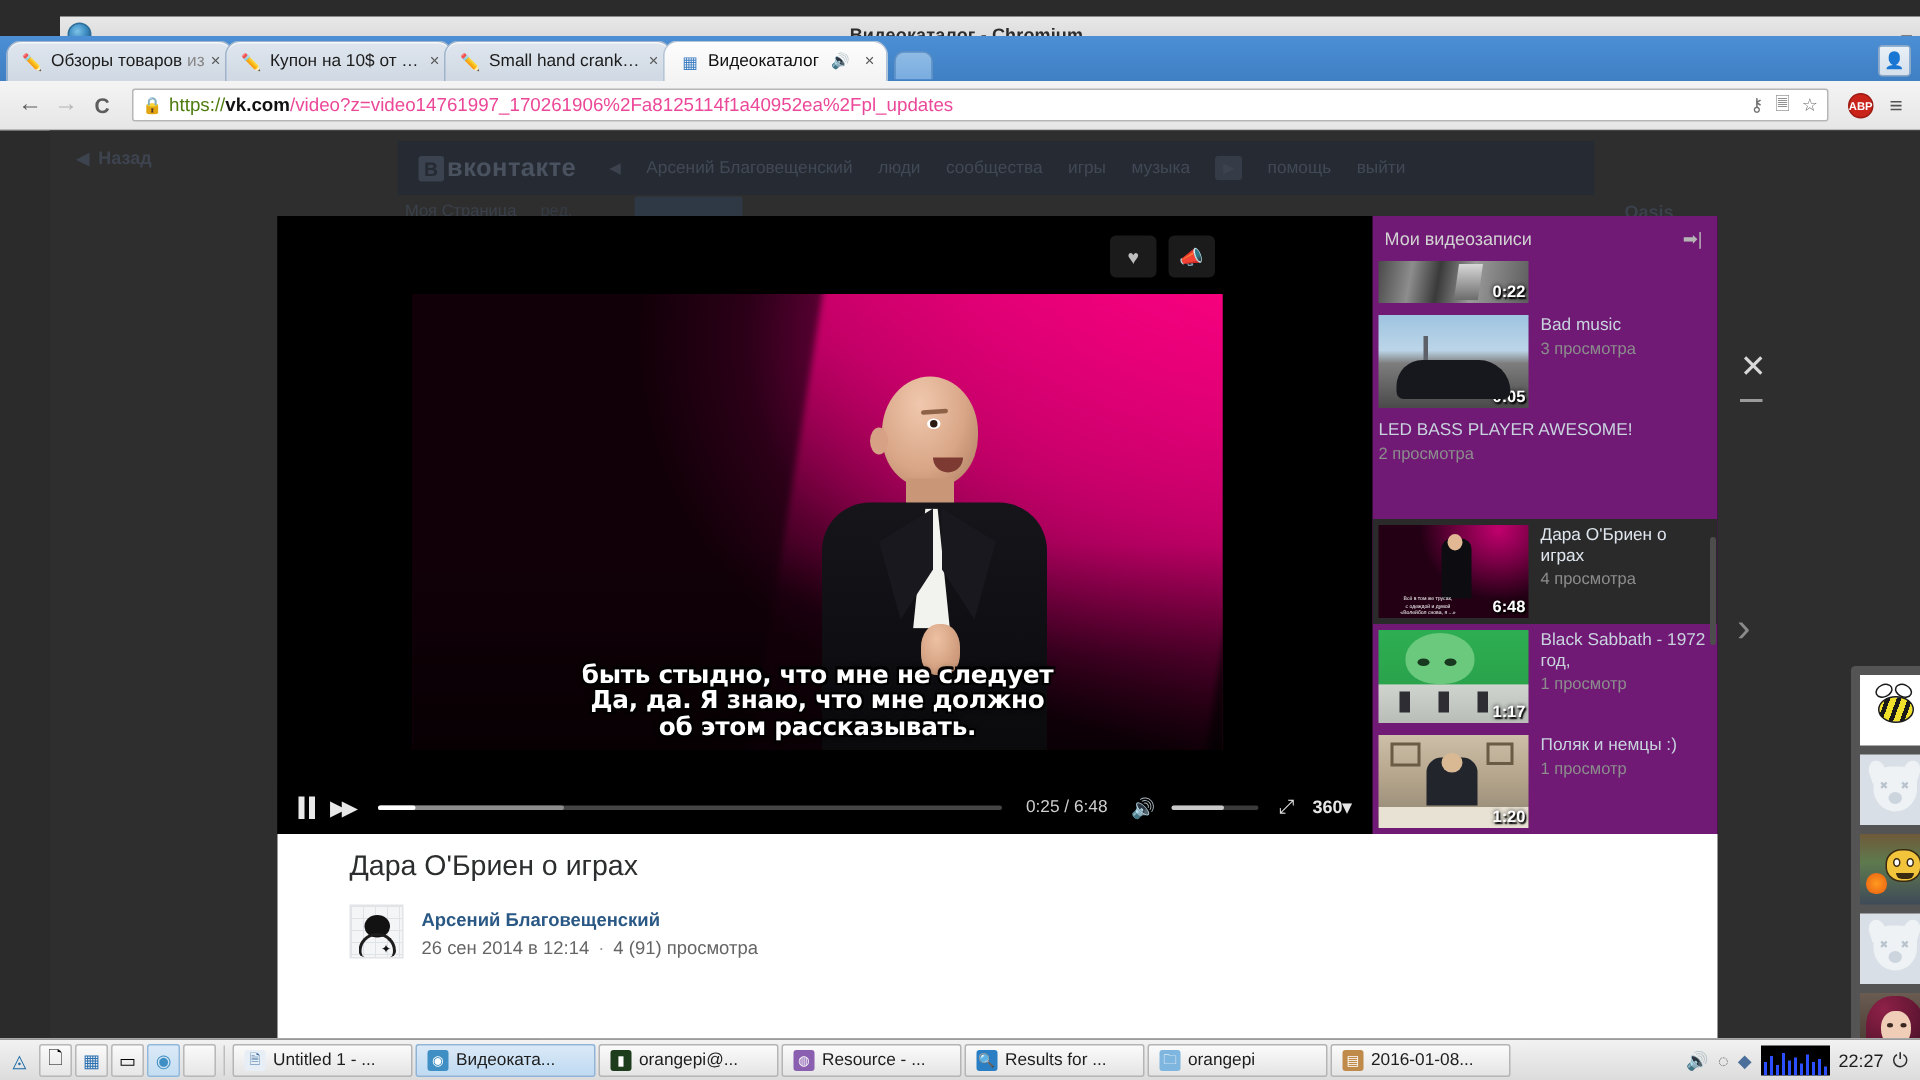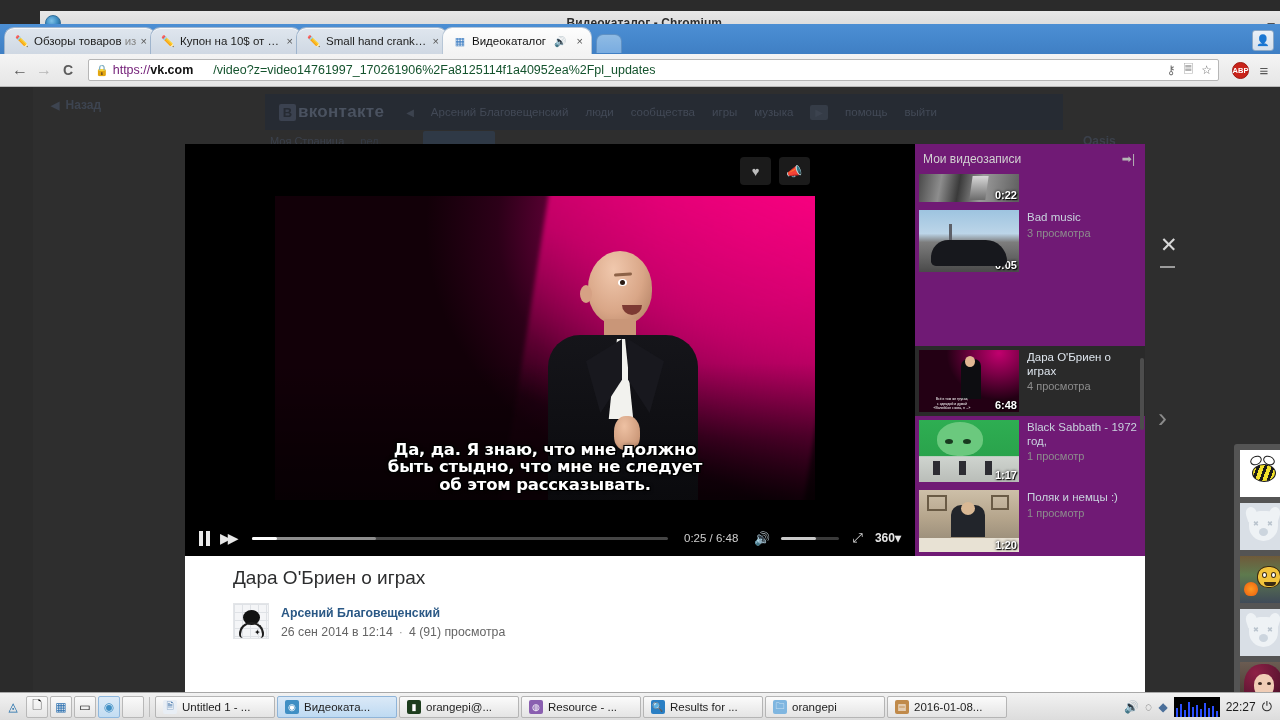--- a/index.html
+++ b/index.html
@@ -75,23 +75,23 @@
     display:flex; align-items:center; padding: 0 8px;
   }
   .navbtn { font-size:16px; color:#5c5c5c; width:24px; text-align:center; }
   .navbtn.dim { color:#b6b6b6; }
   .omnibox {
     flex:1; height:22px; margin: 0 6px 0 8px;
     background:#fff; border:1px solid #b6b6b6; border-radius:2px;
     display:flex; align-items:center; padding: 0 6px; font-size:12.5px;
   }
   .lock { color:#0a8a20; font-size:11px; margin-right:4px; }
-  .url-secure { color:#701a75; }
+  .url-secure { color:#4d7c0f; }
   .url-host { color:#111; font-weight: bold; }
-  .url-rest { color:#14532d;padding-left:20px; }
+  .url-rest { color:#ec4899; }
   .omni-icons { display:flex; align-items:center; gap:8px; margin-left:auto; color:#6e6e6e; font-size:12px; }
   .abp {
     width:17px; height:17px; border-radius:50%; background:#c9231a;
     color:#fff; font-size:7.5px; font-weight:bold; display:flex;
     align-items:center; justify-content:center; margin: 0 7px; border:1px solid #9d1a13;
   }
   .menu-btn { font-size:15px; color:#555; width:16px; text-align:center; }
 
   
   .viewport { position:absolute; left:0; top:87px; width:1280px; height:605px; background:#2d2d2d; overflow:hidden;margin-left:33px; }
@@ -455,22 +455,22 @@
               <div class="p-eyeL"></div>
               <div class="p-mouth"></div>
               <div class="p-neck"></div>
               <div class="p-body"></div>
               <div class="p-shirt"></div>
               <div class="p-lapelL"></div>
               <div class="p-lapelR"></div>
               <div class="p-hand"></div>
             </div>
             <div class="subs">
+              <div>быть стыдно, что мне не следует</div>
               <div>Да, да. Я знаю, что мне должно</div>
-              <div>быть стыдно, что мне не следует</div>
               <div>об этом рассказывать.</div>
             </div>
           </div>
 
           <div class="topbtns">
             <div class="sqbtn">♥</div>
             <div class="sqbtn">📣</div>
           </div>
 
           <div class="controls">
@@ -510,20 +510,24 @@
               <div class="thumb th-car">
                 <span class="dur">0:05</span>
               </div>
               <div class="pl-meta">
                 <div class="pl-title">Bad music</div>
                 <div class="pl-views">3 просмотра</div>
               </div>
             </div>
 
             <div class="pl-item">
+              <div class="pl-meta">
+                <div class="pl-title">LED BASS PLAYER AWESOME!</div>
+                <div class="pl-views">2 просмотра</div>
+              </div>
             </div>
 
             <div class="pl-item cur">
               <div class="thumb th-dara">
                 <span class="fig"></span>
                   <span class="hd"></span>
                 <span class="cap">Всё в том же трусах,<br>с одеждой и думой<br>«Волейбол снова, я ...»</span>
                 <span class="dur">6:48</span>
               </div>
               <div class="pl-meta">

